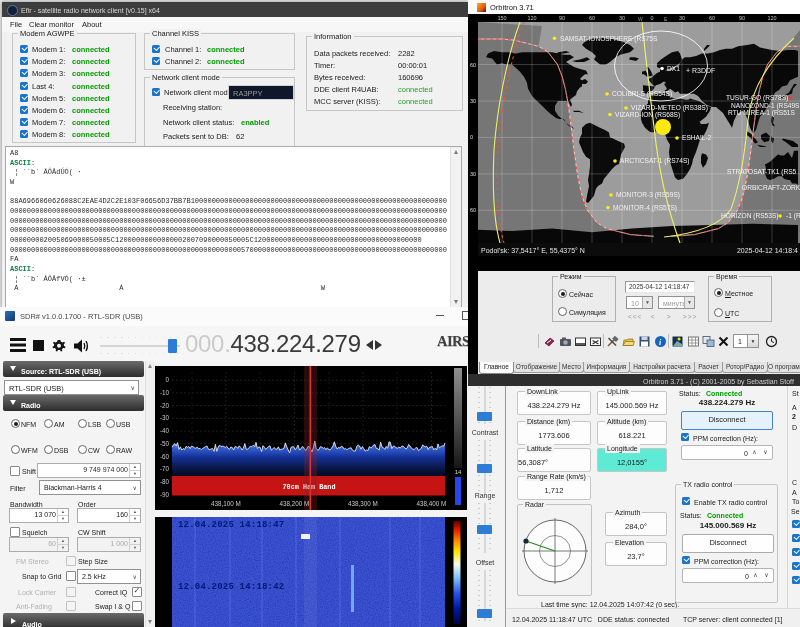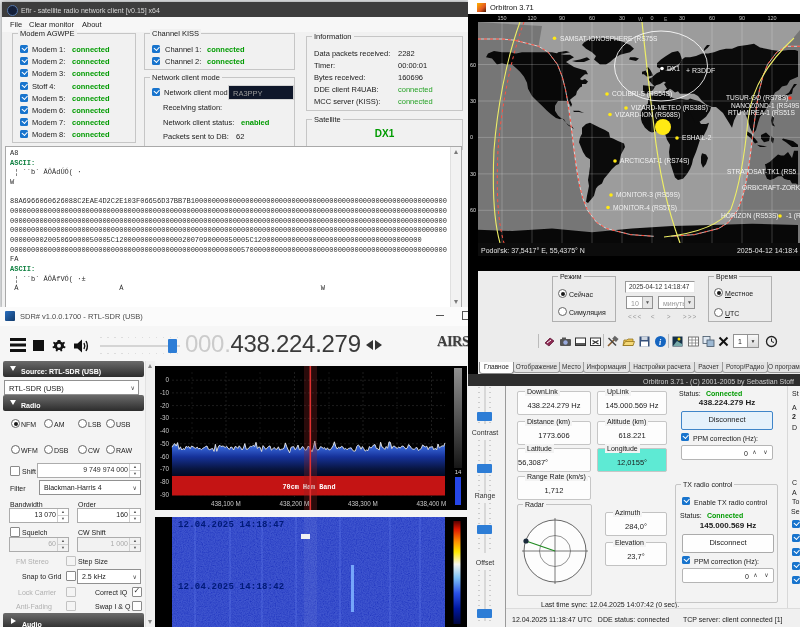--- a/index.html
+++ b/index.html
@@ -46,21 +46,21 @@
   <span class="cb" style="left:7px;top:11.0px"></span>
       <span class="ab f75" style="left:19px;top:11.0px">Modem 1:</span>
       <span class="ab f75 grn" style="left:59px;top:11.0px">connected</span>
   <span class="cb" style="left:7px;top:23.2px"></span>
       <span class="ab f75" style="left:19px;top:23.2px">Modem 2:</span>
       <span class="ab f75 grn" style="left:59px;top:23.2px">connected</span>
   <span class="cb" style="left:7px;top:35.4px"></span>
       <span class="ab f75" style="left:19px;top:35.4px">Modem 3:</span>
       <span class="ab f75 grn" style="left:59px;top:35.4px">connected</span>
   <span class="cb" style="left:7px;top:47.6px"></span>
-      <span class="ab f75" style="left:19px;top:47.6px">Stoff 4:</span>
+      <span class="ab f75" style="left:19px;top:47.6px">Last 4:</span>
       <span class="ab f75 grn" style="left:59px;top:47.6px">connected</span>
   <span class="cb" style="left:7px;top:59.8px"></span>
       <span class="ab f75" style="left:19px;top:59.8px">Modem 5:</span>
       <span class="ab f75 grn" style="left:59px;top:59.8px">connected</span>
   <span class="cb" style="left:7px;top:72.0px"></span>
       <span class="ab f75" style="left:19px;top:72.0px">Modem 6:</span>
       <span class="ab f75 grn" style="left:59px;top:72.0px">connected</span>
   <span class="cb" style="left:7px;top:84.2px"></span>
       <span class="ab f75" style="left:19px;top:84.2px">Modem 7:</span>
       <span class="ab f75 grn" style="left:59px;top:84.2px">connected</span>
@@ -98,24 +98,20 @@
   <span class="ab f75" style="left:7px;top:12px">Data packets received:</span>
       <span class="ab f75" style="left:91px;top:12px">2282</span>
   <span class="ab f75" style="left:7px;top:24px">Timer:</span>
       <span class="ab f75" style="left:91px;top:24px">00:00:01</span>
   <span class="ab f75" style="left:7px;top:36px">Bytes received:</span>
       <span class="ab f75" style="left:91px;top:36px">160696</span>
   <span class="ab f75" style="left:7px;top:48px">DDE client R4UAB:</span>
       <span class="ab f75 grn" style="left:91px;top:48px;font-weight:normal;color:#27a327">connected</span>
   <span class="ab f75" style="left:7px;top:60px">MCC server (KISS):</span>
       <span class="ab f75" style="left:91px;top:60px;color:#27a327">connected</span>
- </div>
- <div class="gb" style="left:304px;top:117px;width:155px;height:29px">
-  <span class="gl">Satellite</span>
-  <div class="ab grn" style="left:0;top:8px;width:100%;text-align:center;font-size:10px">DX1</div>
  </div>
 
  <div class="ab" style="left:3px;top:144px;width:455px;height:160px;background:#fff;border:1px solid #a9a9a9">
    <div class="ab mono" style="left:4px;top:2px;width:438px;font-size:7px;line-height:9.65px;white-space:pre;color:#2a2a2a;overflow:hidden;height:156px">A8
 <b style="color:#0f8040">ASCII:</b>
  ¦ ``b` ÂÔÅdÚÓ( ·
 W
 
 88A6966060626088C2EAE4D2C2E103F06656D37BB7B1000000000000000000000000000000000000000000000000000000000000
 00000000000000000000000000000000000000000000000000000000000000000000000000000000000000000000000000000000

